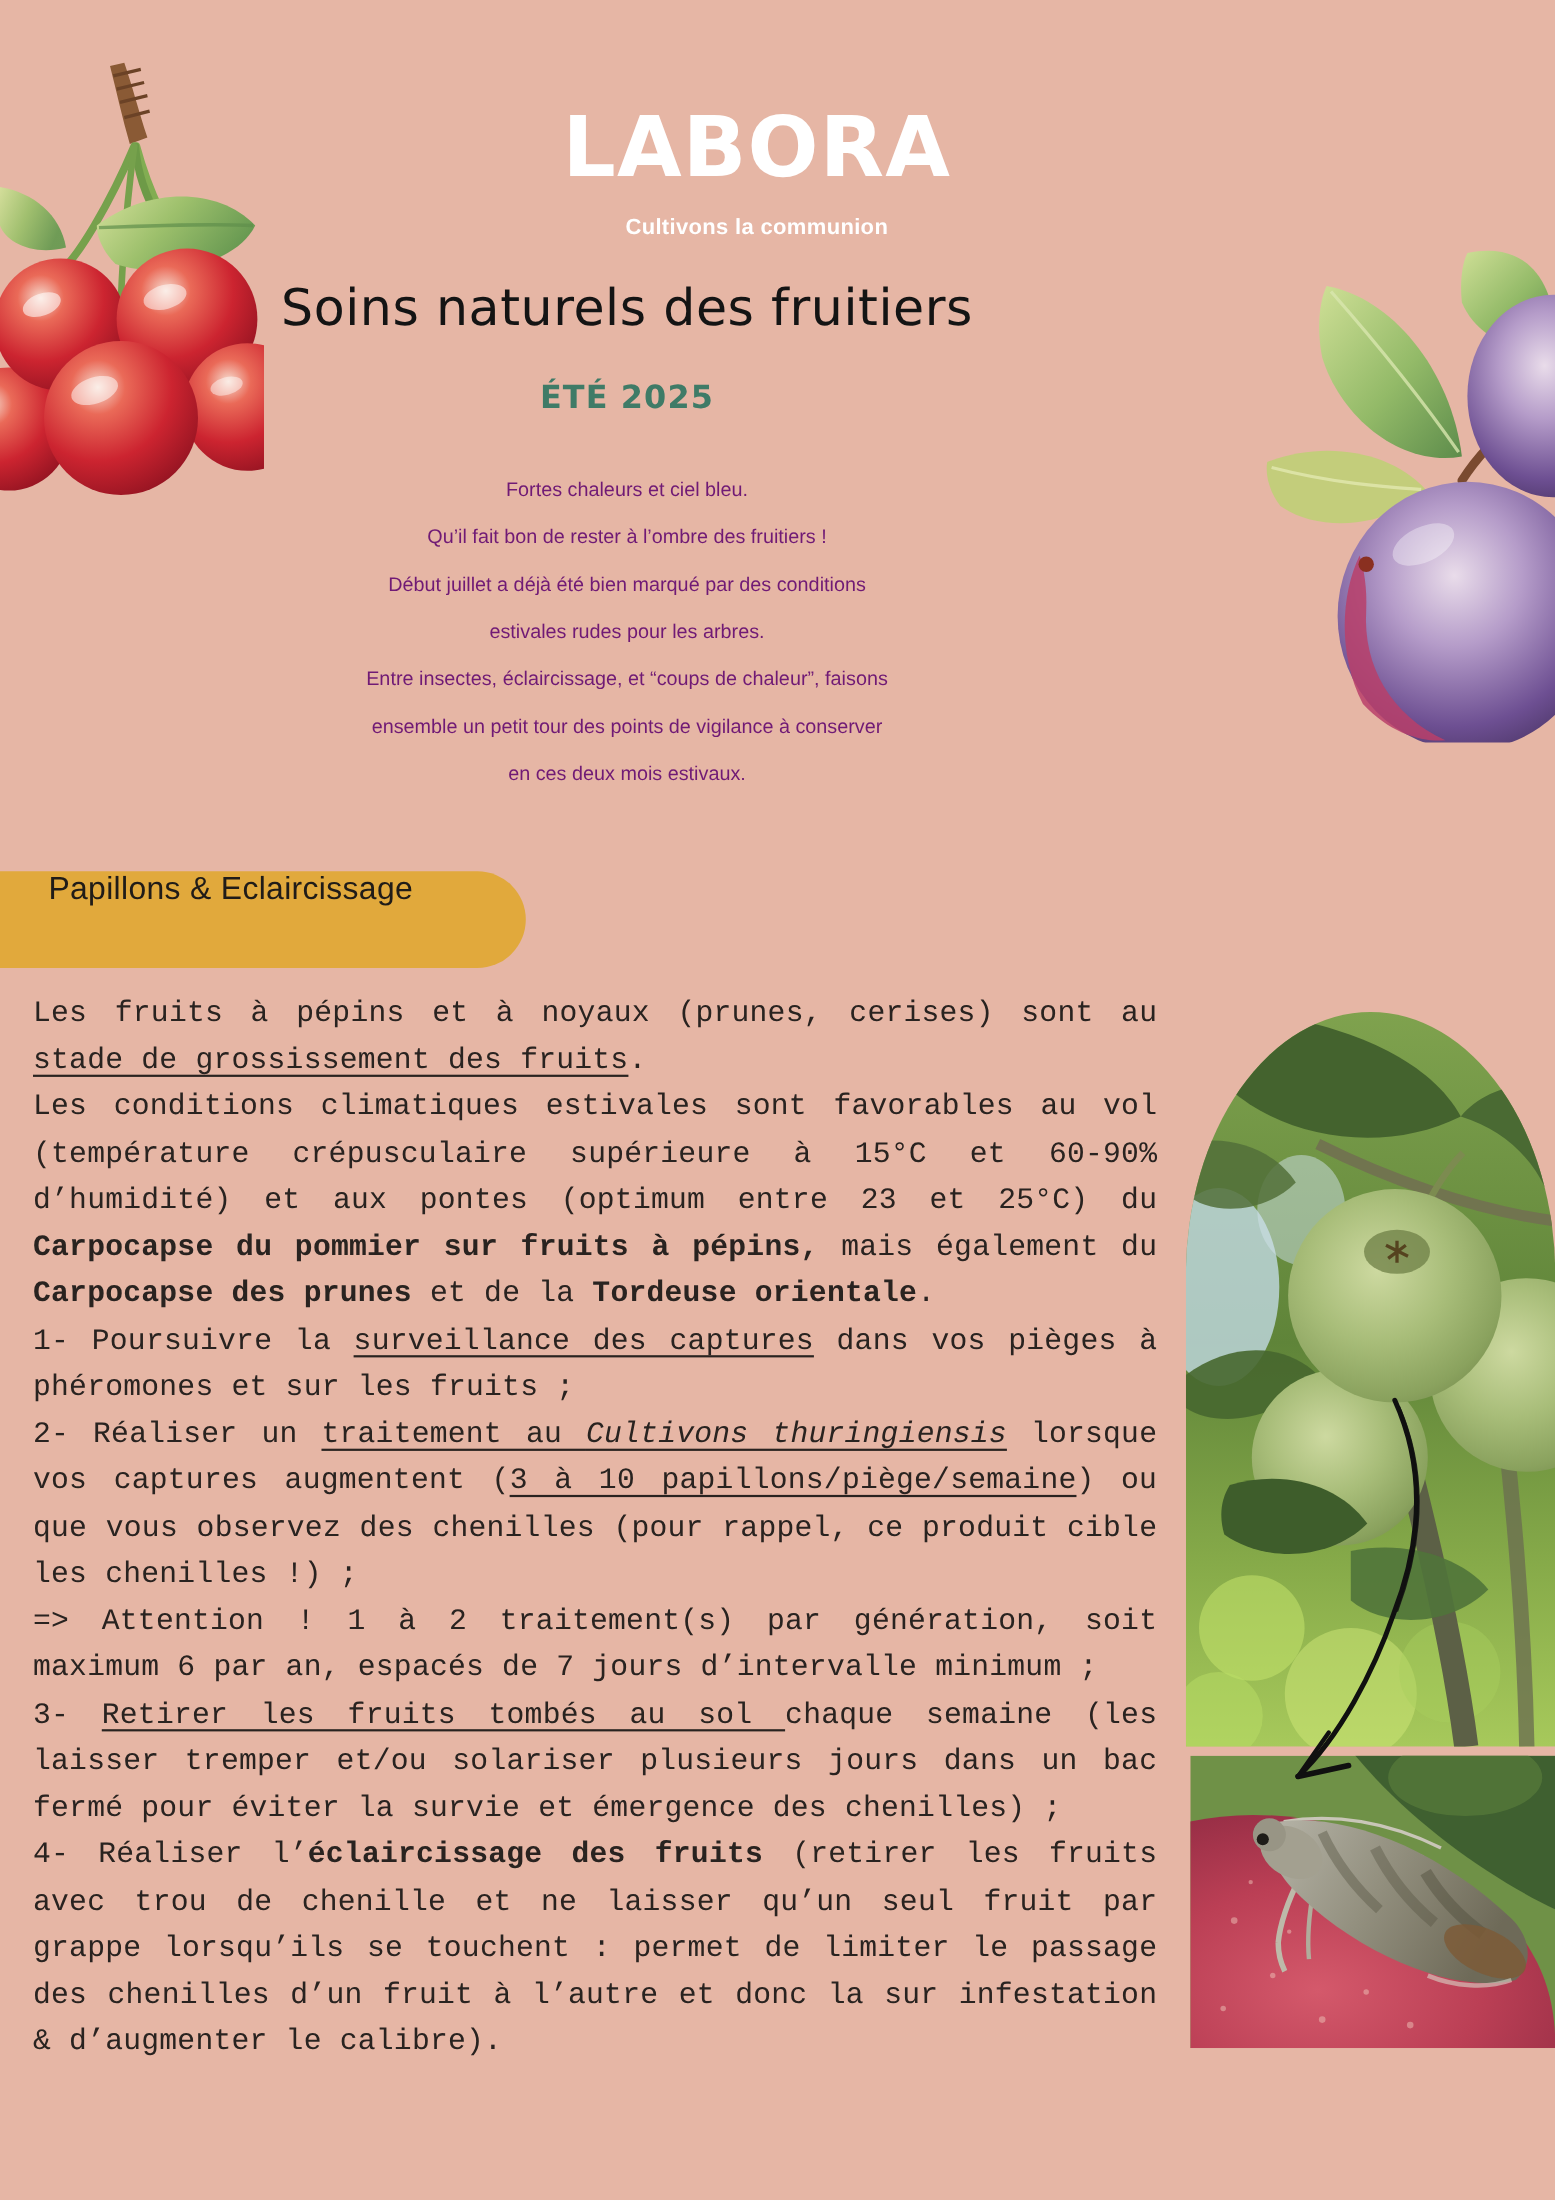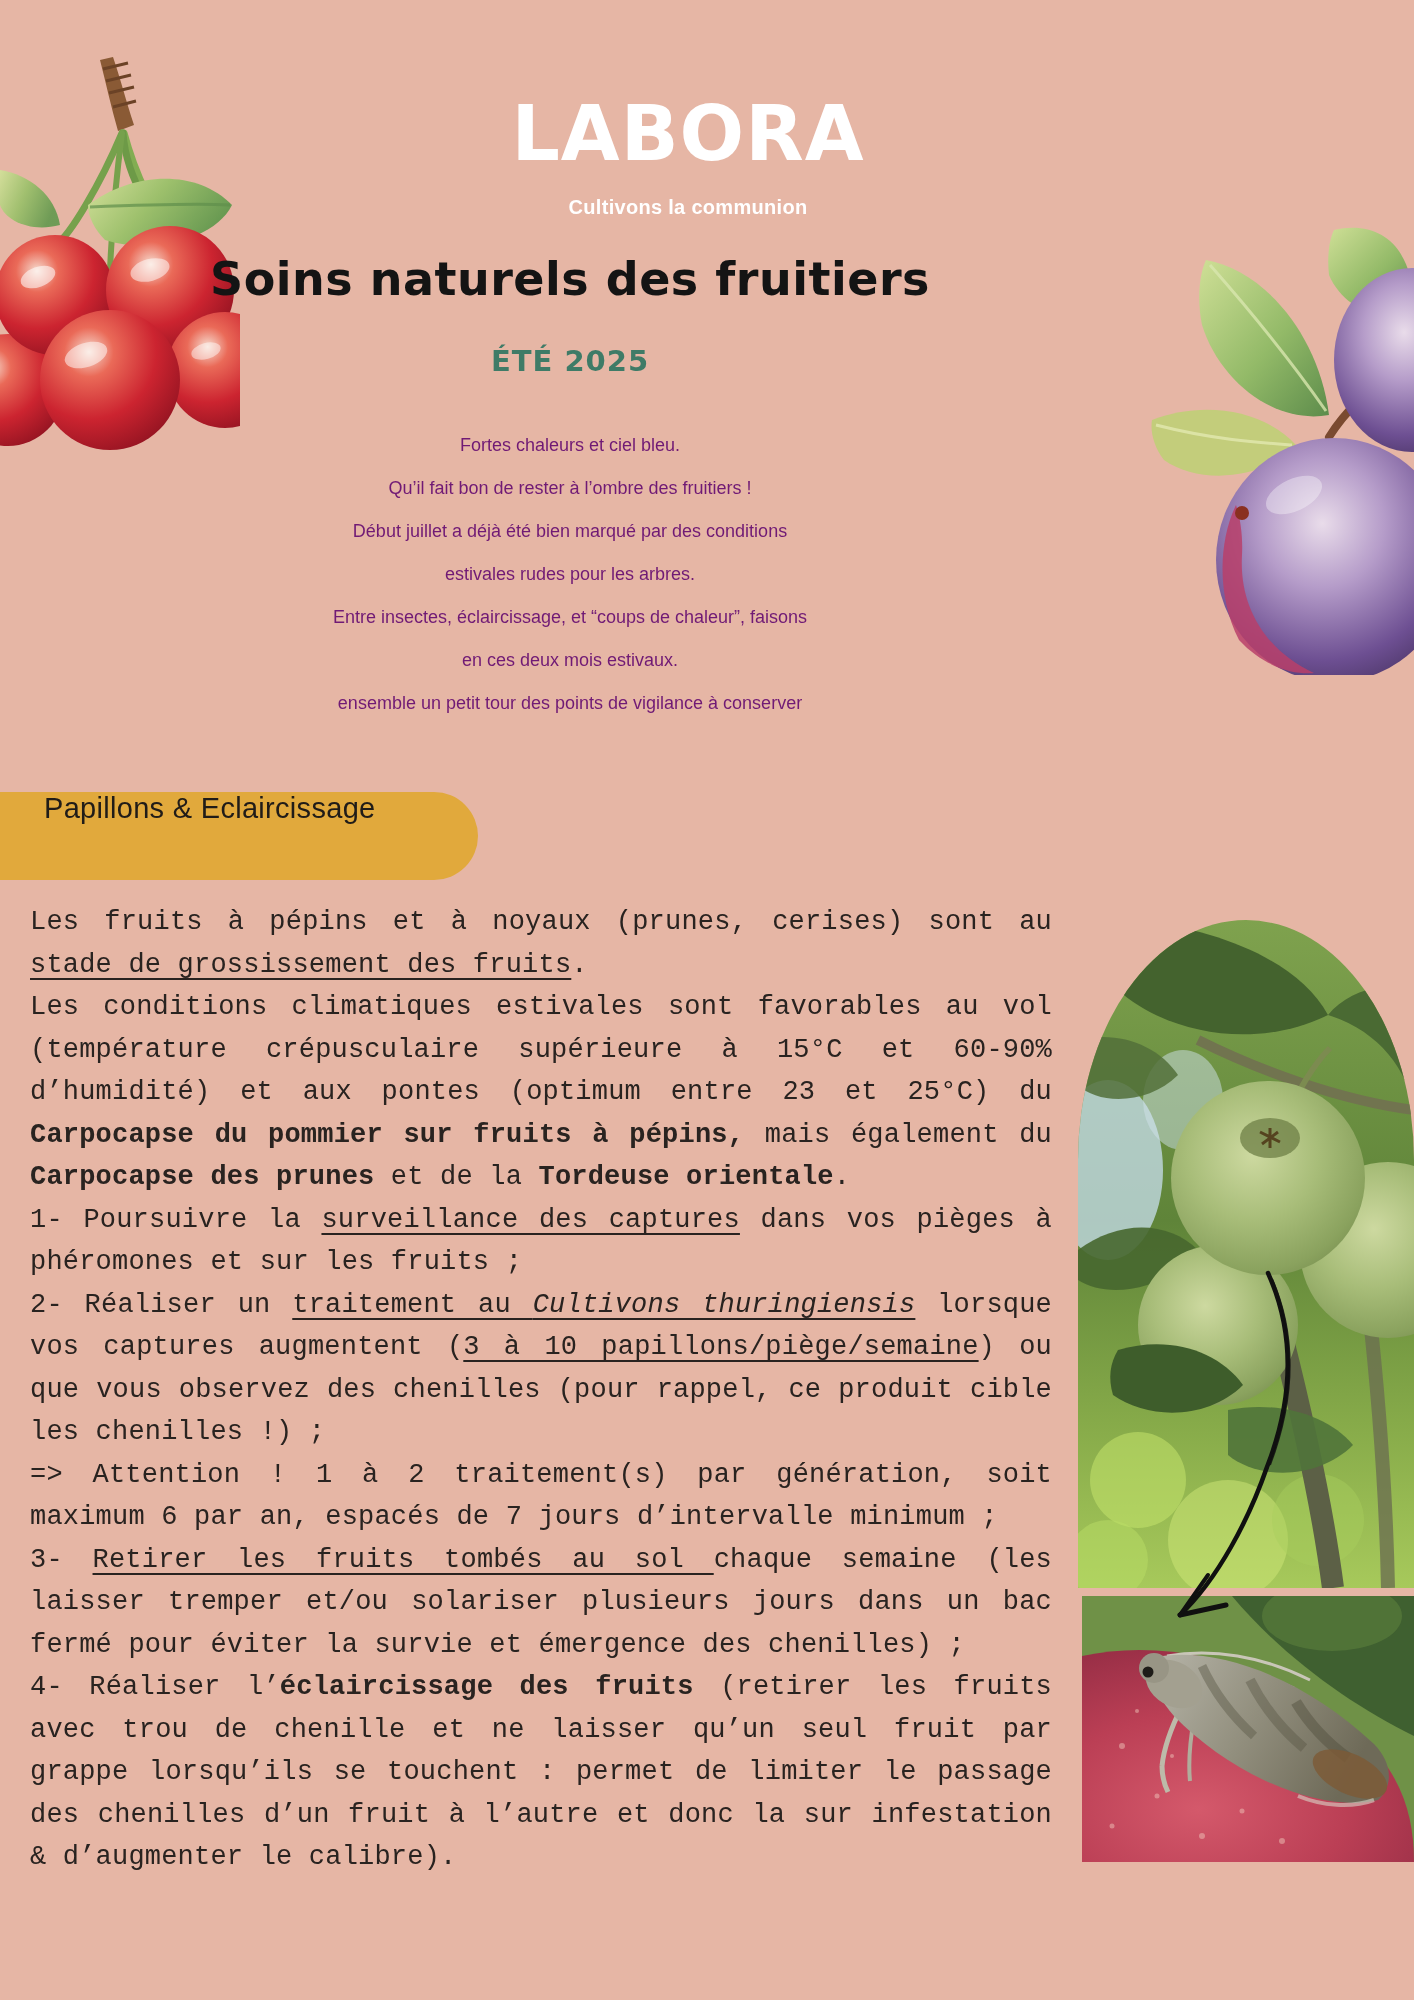--- a/index.html
+++ b/index.html
@@ -8,21 +8,21 @@
     position:relative;width:1414px;height:2000px;overflow:hidden;
     background:var(--bg,#e6b6a5);
   }
   .page *{box-sizing:border-box;}
 
   
   .logo{position:absolute;left:0;top:96px;width:1376px;text-align:center;color:#fff;}
   .logo-word{font-size:76px;font-weight:700;letter-spacing:1px;line-height:1;font-family:"DejaVu Sans","Liberation Sans",sans-serif;}
   .logo-tag{font-size:20px;font-weight:700;margin-top:24px;letter-spacing:.3px;}
   .title{position:absolute;left:0;top:252px;width:1140px;margin:0;text-align:center;
-    font-size:46px;font-weight:700;color:#141414;letter-spacing:.5px;
+    font-size:46px;font-weight:400;color:#141414;letter-spacing:.5px;
     font-family:"DejaVu Sans","Liberation Sans",sans-serif;}
   .subtitle{position:absolute;left:0;top:344px;width:1140px;text-align:center;
     font-size:29px;font-weight:700;color:var(--teal,#3f7b67);letter-spacing:1px;
     font-family:"DejaVu Sans","Liberation Sans",sans-serif;}
   .intro{position:absolute;left:0;top:424px;width:1140px;text-align:center;
     font-size:18px;line-height:43px;color:#701a75;}
 
   
   .badge{position:absolute;left:0;top:792px;width:478px;height:88px;
     background:var(--gold,#e1a93c);border-radius:0 44px 44px 0;
@@ -119,22 +119,22 @@
   </svg>
 
   <h1 class="title">Soins naturels des fruitiers</h1>
   <div class="subtitle">ÉTÉ 2025</div>
   <div class="intro">
       <div class="intro-line">Fortes chaleurs et ciel bleu.</div>
       <div class="intro-line">Qu’il fait bon de rester à l’ombre des fruitiers !</div>
       <div class="intro-line">Début juillet a déjà été bien marqué par des conditions</div>
       <div class="intro-line">estivales rudes pour les arbres.</div>
       <div class="intro-line">Entre insectes, éclaircissage, et “coups de chaleur”, faisons</div>
+      <div class="intro-line">ensemble un petit tour des points de vigilance à conserver</div>
       <div class="intro-line">en ces deux mois estivaux.</div>
-      <div class="intro-line">ensemble un petit tour des points de vigilance à conserver</div>
     </div>
 
   <div class="badge">
     <span>Papillons &amp; Eclaircissage</span>
   </div>
 
   <div class="body-text">
       <div class="para"><span class="n">Les fruits à pépins et à noyaux (prunes, cerises) sont au </span><span class="u">stade de grossissement des fruits</span><span class="n">.</span></div>
       <div class="para"><span class="n">Les conditions climatiques estivales sont favorables au vol (température crépusculaire supérieure à 15°C et 60-90% d’humidité) et aux pontes (optimum entre 23 et 25°C) du </span><span class="b">Carpocapse du pommier sur fruits à pépins,</span><span class="n"> mais également du </span><span class="b">Carpocapse des prunes</span><span class="n"> et de la </span><span class="b">Tordeuse orientale</span><span class="n">.</span></div>
       <div class="para"><span class="n">1- Poursuivre la </span><span class="u">surveillance des captures</span><span class="n"> dans vos pièges à phéromones et sur les fruits ;</span></div>

